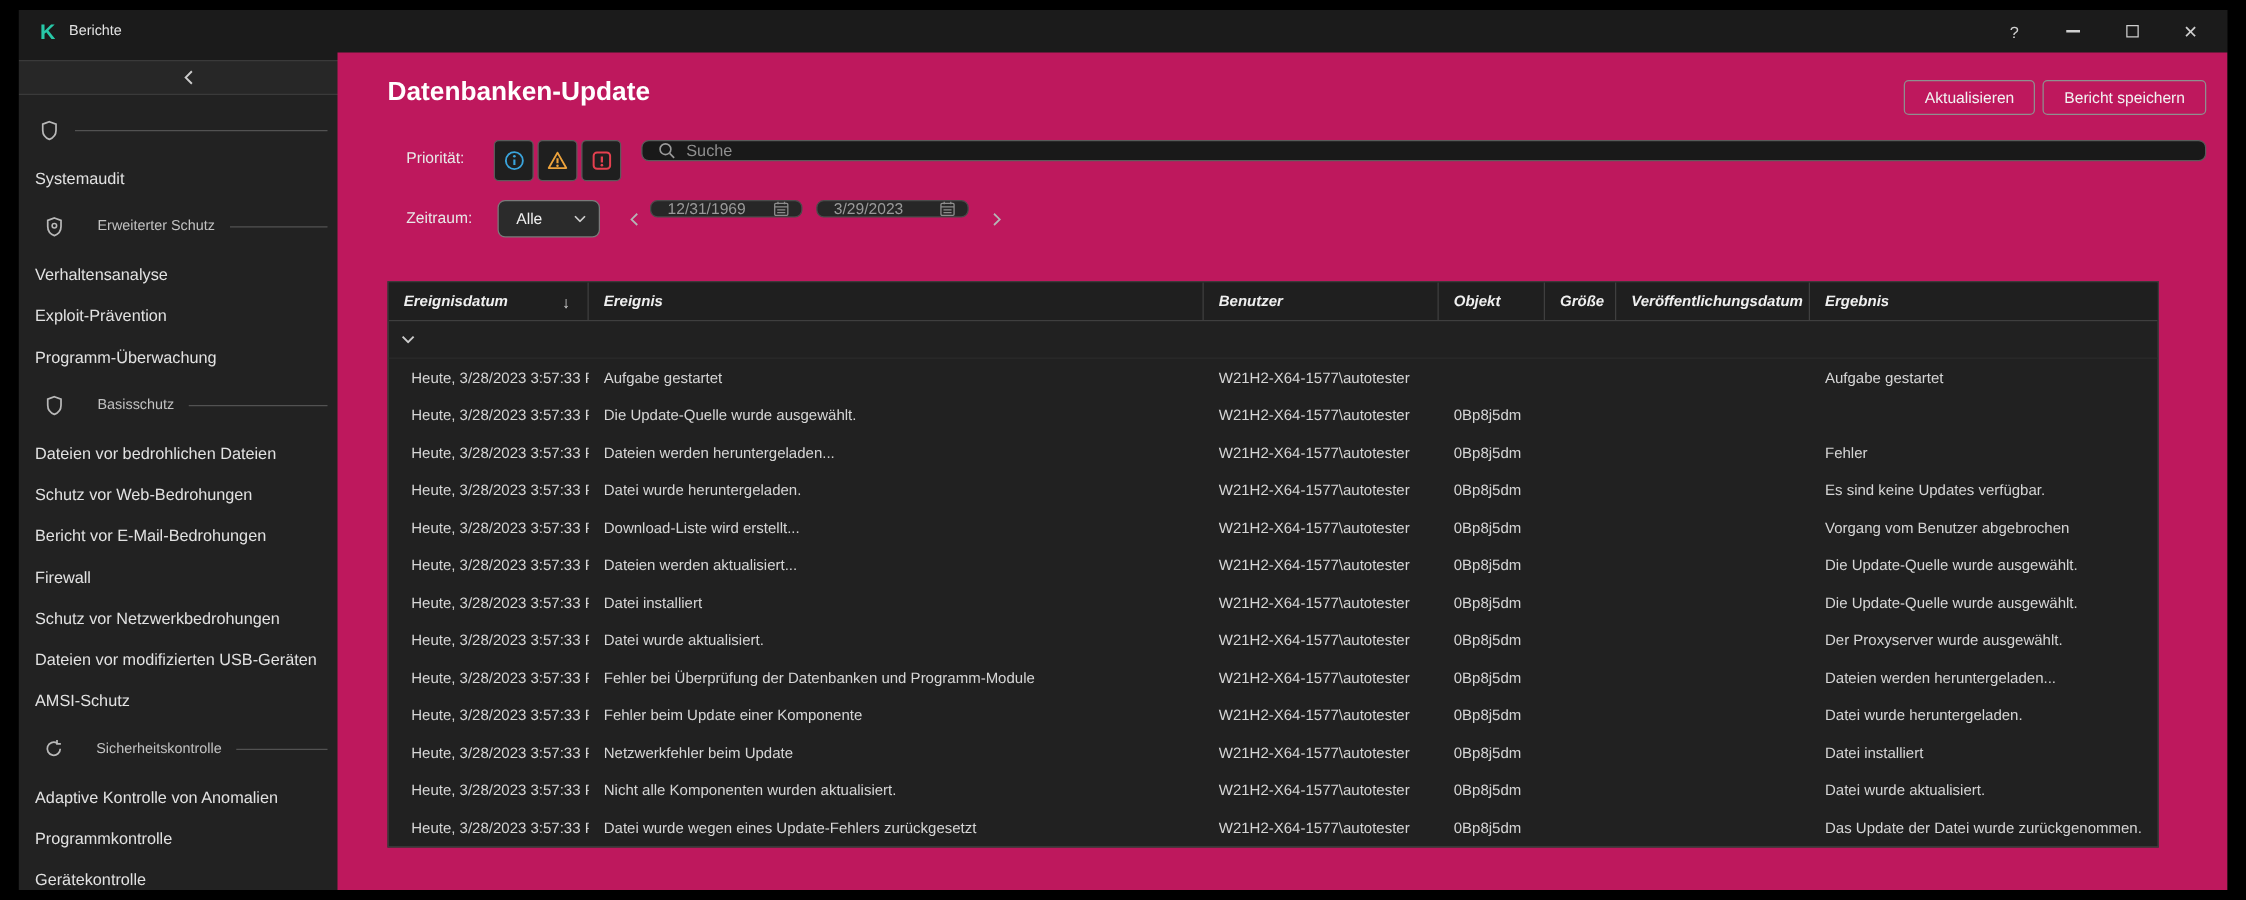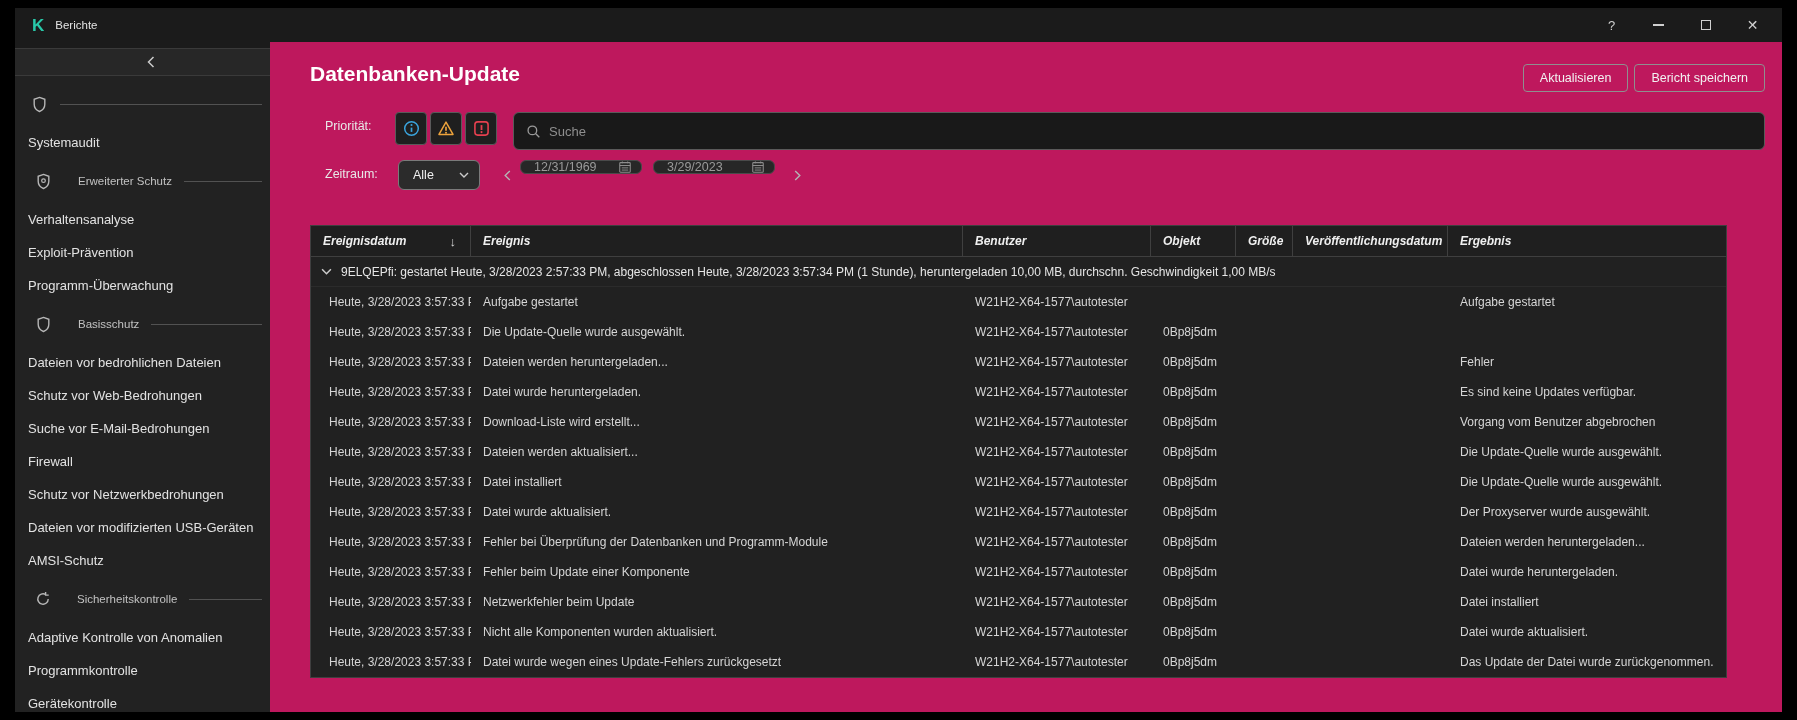--- a/index.html
+++ b/index.html
@@ -41,21 +41,21 @@
   .page-title { position:absolute; left:40px; top:20px; font-size:21px; font-weight:bold; color:#fff; }
   .head-buttons { position:absolute; right:17px; top:22px; display:flex; gap:6px; }
   .btn { height:28px; padding:0 16px; background:transparent; border:1px solid #8f8f8f; border-radius:4px;
          color:#f2f2f2; font-size:12.5px; font-family:"Liberation Sans",sans-serif; display:flex; align-items:center; cursor:default; }
 
   .prio-label { position:absolute; left:55px; top:77px; font-size:12.5px; color:#e8e8e8; }
   .prio-group { position:absolute; left:125px; top:70px; display:flex; gap:3px; }
   .prio-btn { width:32px; height:33px; border:1px solid #5a5a5a; border-radius:4px; background:#1f1f1f;
               display:flex; align-items:center; justify-content:center; cursor:default; }
 
-  .search-box { position:absolute; left:243px; right:17px; top:70px; height:38px; background:#191919;
+  .search-box { position:absolute; left:243px; right:17px; top:70px; height:17px; background:#191919;
                 border:1px solid #5a5a5a; border-radius:6px; display:flex; align-items:center; padding-left:12px;justify-content:space-between; }
   .search-box input { flex:1; background:transparent; border:none; outline:none; color:#d9d9d9;
                       font-size:13px; margin-left:8px; font-family:"Liberation Sans",sans-serif; }
   .search-box input::placeholder { color:#8f8f8f; }
 
   .time-label { position:absolute; left:55px; top:125px; font-size:12.5px; color:#e8e8e8; }
   .dropdown { position:absolute; left:128px; top:118px; width:82px; height:30px; background:#2b2b2b;
               border:1px solid #7a7a7a; border-radius:6px; display:flex; align-items:center;
               padding:0 10px 0 14px; font-size:12.5px; color:#f0f0f0; cursor:default; }
   .dropdown .dd-caret { margin-left:auto; display:flex; }
@@ -170,21 +170,21 @@
           <span class="side-label">Dateien vor bedrohlichen Dateien</span>
 
         </div>
         <div class="side-row item">
 
           <span class="side-label">Schutz vor Web-Bedrohungen</span>
 
         </div>
         <div class="side-row item">
 
-          <span class="side-label">Suche vor E-Mail-Bedrohungen</span>
+          <span class="side-label">Bericht vor E-Mail-Bedrohungen</span>
 
         </div>
         <div class="side-row item">
 
           <span class="side-label">Firewall</span>
 
         </div>
         <div class="side-row item">
 
           <span class="side-label">Schutz vor Netzwerkbedrohungen</span>
@@ -326,21 +326,20 @@
         <div class="th">Benutzer</div>
         <div class="th">Objekt</div>
         <div class="th">Größe</div>
         <div class="th">Veröffentlichungsdatum</div>
         <div class="th">Ergebnis</div>
       </div>
       <div class="group-row">
         <svg width="11" height="7" viewBox="0 0 10 6">
             <polyline points="1,1 5,5 9,1" fill="none" stroke="#cccccc" stroke-width="1.4"></polyline>
           </svg>
-        <span class="gr-text">9ELQEPfi: gestartet Heute, 3/28/2023 2:57:33 PM, abgeschlossen Heute, 3/28/2023 3:57:34 PM (1 Stunde), heruntergeladen 10,00 MB, durchschn. Geschwindigkeit 1,00 MB/s</span>
       </div>
       <div class="tbody">
 
       <div class="trow">
             <div class="td c-date">
               <svg width="14" height="14" viewBox="0 0 16 16">
                 <circle cx="8" cy="8" r="6.4" fill="none" stroke="#3aa4dc" stroke-width="1.5"></circle>
                 <line x1="8" y1="7.2" x2="8" y2="11.2" stroke="#3aa4dc" stroke-width="1.6"></line>
                 <circle cx="8" cy="4.7" r="1" fill="#3aa4dc"></circle>
               </svg>

